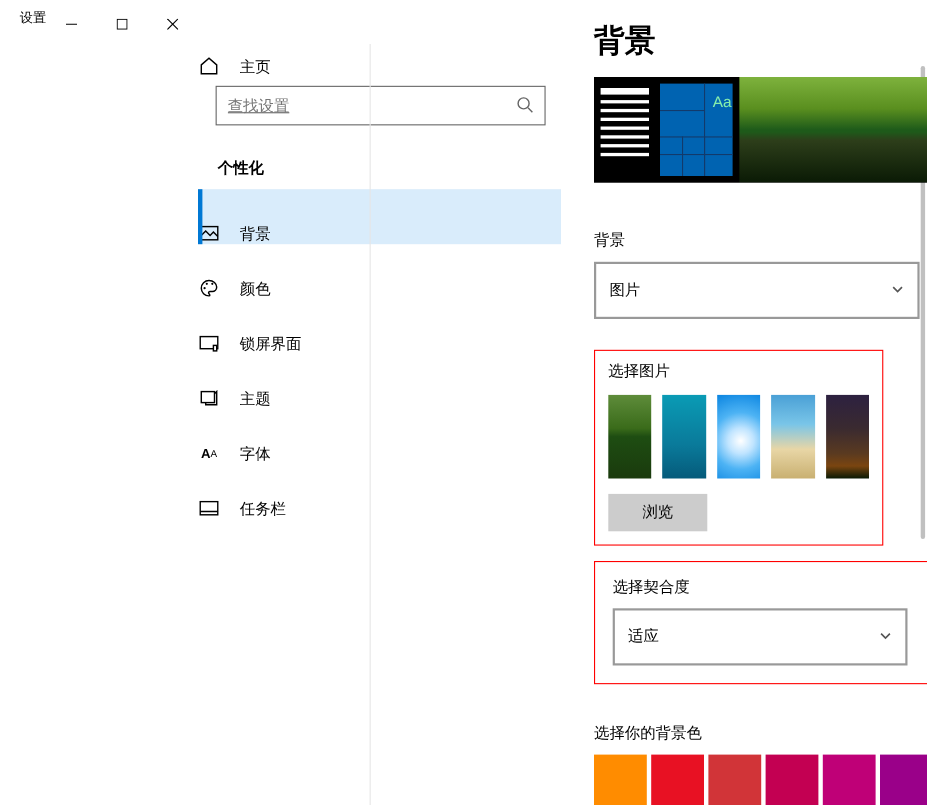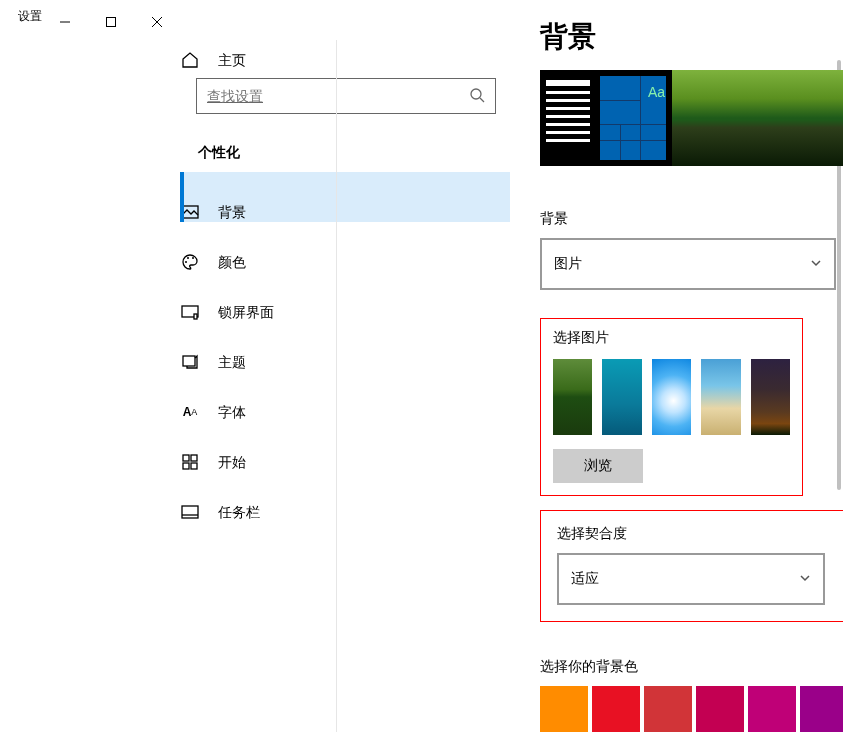--- a/index.html
+++ b/index.html
@@ -333,31 +333,20 @@
       </div>
 
       <div class="nav-item">
         <span class="nav-icon">
           <span style="font-size:12px;font-weight:600;">A</span>
             <span style="font-size:9px;">A</span>
         </span>
         <span>字体</span>
       </div>
 
-      <div class="nav-item">
-        <span class="nav-icon">
-          <svg width="16" height="16" viewBox="0 0 16 16" fill="none" stroke="#000" stroke-width="1.3">
-            <rect x="1" y="1" width="6" height="6"></rect>
-              <rect x="9" y="1" width="6" height="6"></rect>
-            <rect x="1" y="9" width="6" height="6"></rect>
-              <rect x="9" y="9" width="6" height="6"></rect>
-          </svg>
-        </span>
-        <span>开始</span>
-      </div>
 
       <div class="nav-item">
         <span class="nav-icon">
           <svg width="18" height="14" viewBox="0 0 18 14" fill="none" stroke="#000" stroke-width="1.3">
             <rect x="1" y="1" width="16" height="12"></rect>
               <line x1="1" y1="10" x2="17" y2="10"></line>
           </svg>
         </span>
         <span>任务栏</span>
       </div>

